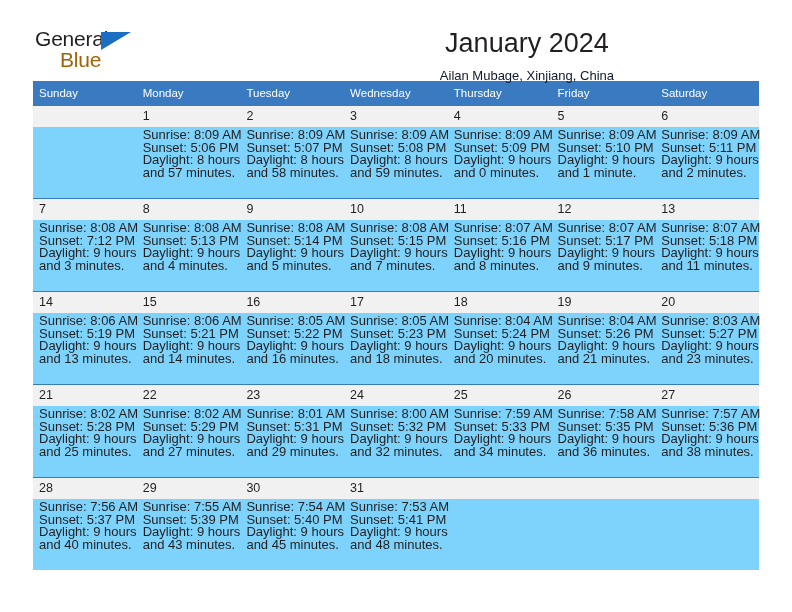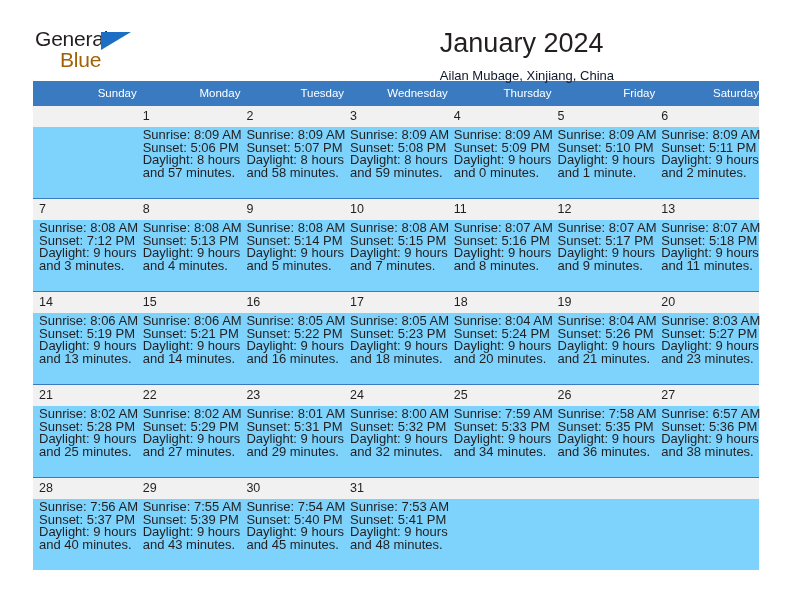--- a/index.html
+++ b/index.html
@@ -58,21 +58,21 @@
   .brand-row2 {
     position: absolute;
     left: 27px;
     top: 21px;
     font-size: 21px;
     letter-spacing: -0.2px;
     color: #a16207;
     line-height: 22px;
   }
   .titles {
-    text-align: left;
+    text-align: center;
     padding-right: 1px;
     margin-left: 24px;
   }
   .cal-title {
     font-size: 27px;
     color: #231f20;
     line-height: 30px;
     font-weight: normal;
     margin: 0;
     white-space: nowrap;
@@ -90,21 +90,21 @@
     margin-top: 9px;
     width: 726px;
     border-collapse: collapse;
     table-layout: fixed;
   }
   .calendar th {
     background: #3a7ac0;
     color: #ffffff;
     font-weight: normal;
     font-size: 11.5px;
-    text-align: right;
+    text-align: left;
     padding: 5px 0 6px 6px;
     line-height: 14px;
     border: none;
   }
   .daterow td {
     background: #f1f1f1;
     font-size: 12.5px;
     color: #231f20;
     padding: 3px 0 3px 6px;
     line-height: 15px;
@@ -353,21 +353,21 @@
             <span class="ln">Daylight: 9 hours</span>
             <span class="ln">and 34 minutes.</span>
           </td>
           <td>
             <span class="ln">Sunrise: 7:58 AM</span>
             <span class="ln">Sunset: 5:35 PM</span>
             <span class="ln">Daylight: 9 hours</span>
             <span class="ln">and 36 minutes.</span>
           </td>
           <td>
-            <span class="ln">Sunrise: 6:57 AM</span>
+            <span class="ln">Sunrise: 7:57 AM</span>
             <span class="ln">Sunset: 5:36 PM</span>
             <span class="ln">Daylight: 9 hours</span>
             <span class="ln">and 38 minutes.</span>
           </td>
         </tr>
         <tr class="daterow">
           <td>28</td>
           <td>29</td>
           <td>30</td>
           <td>31</td>

